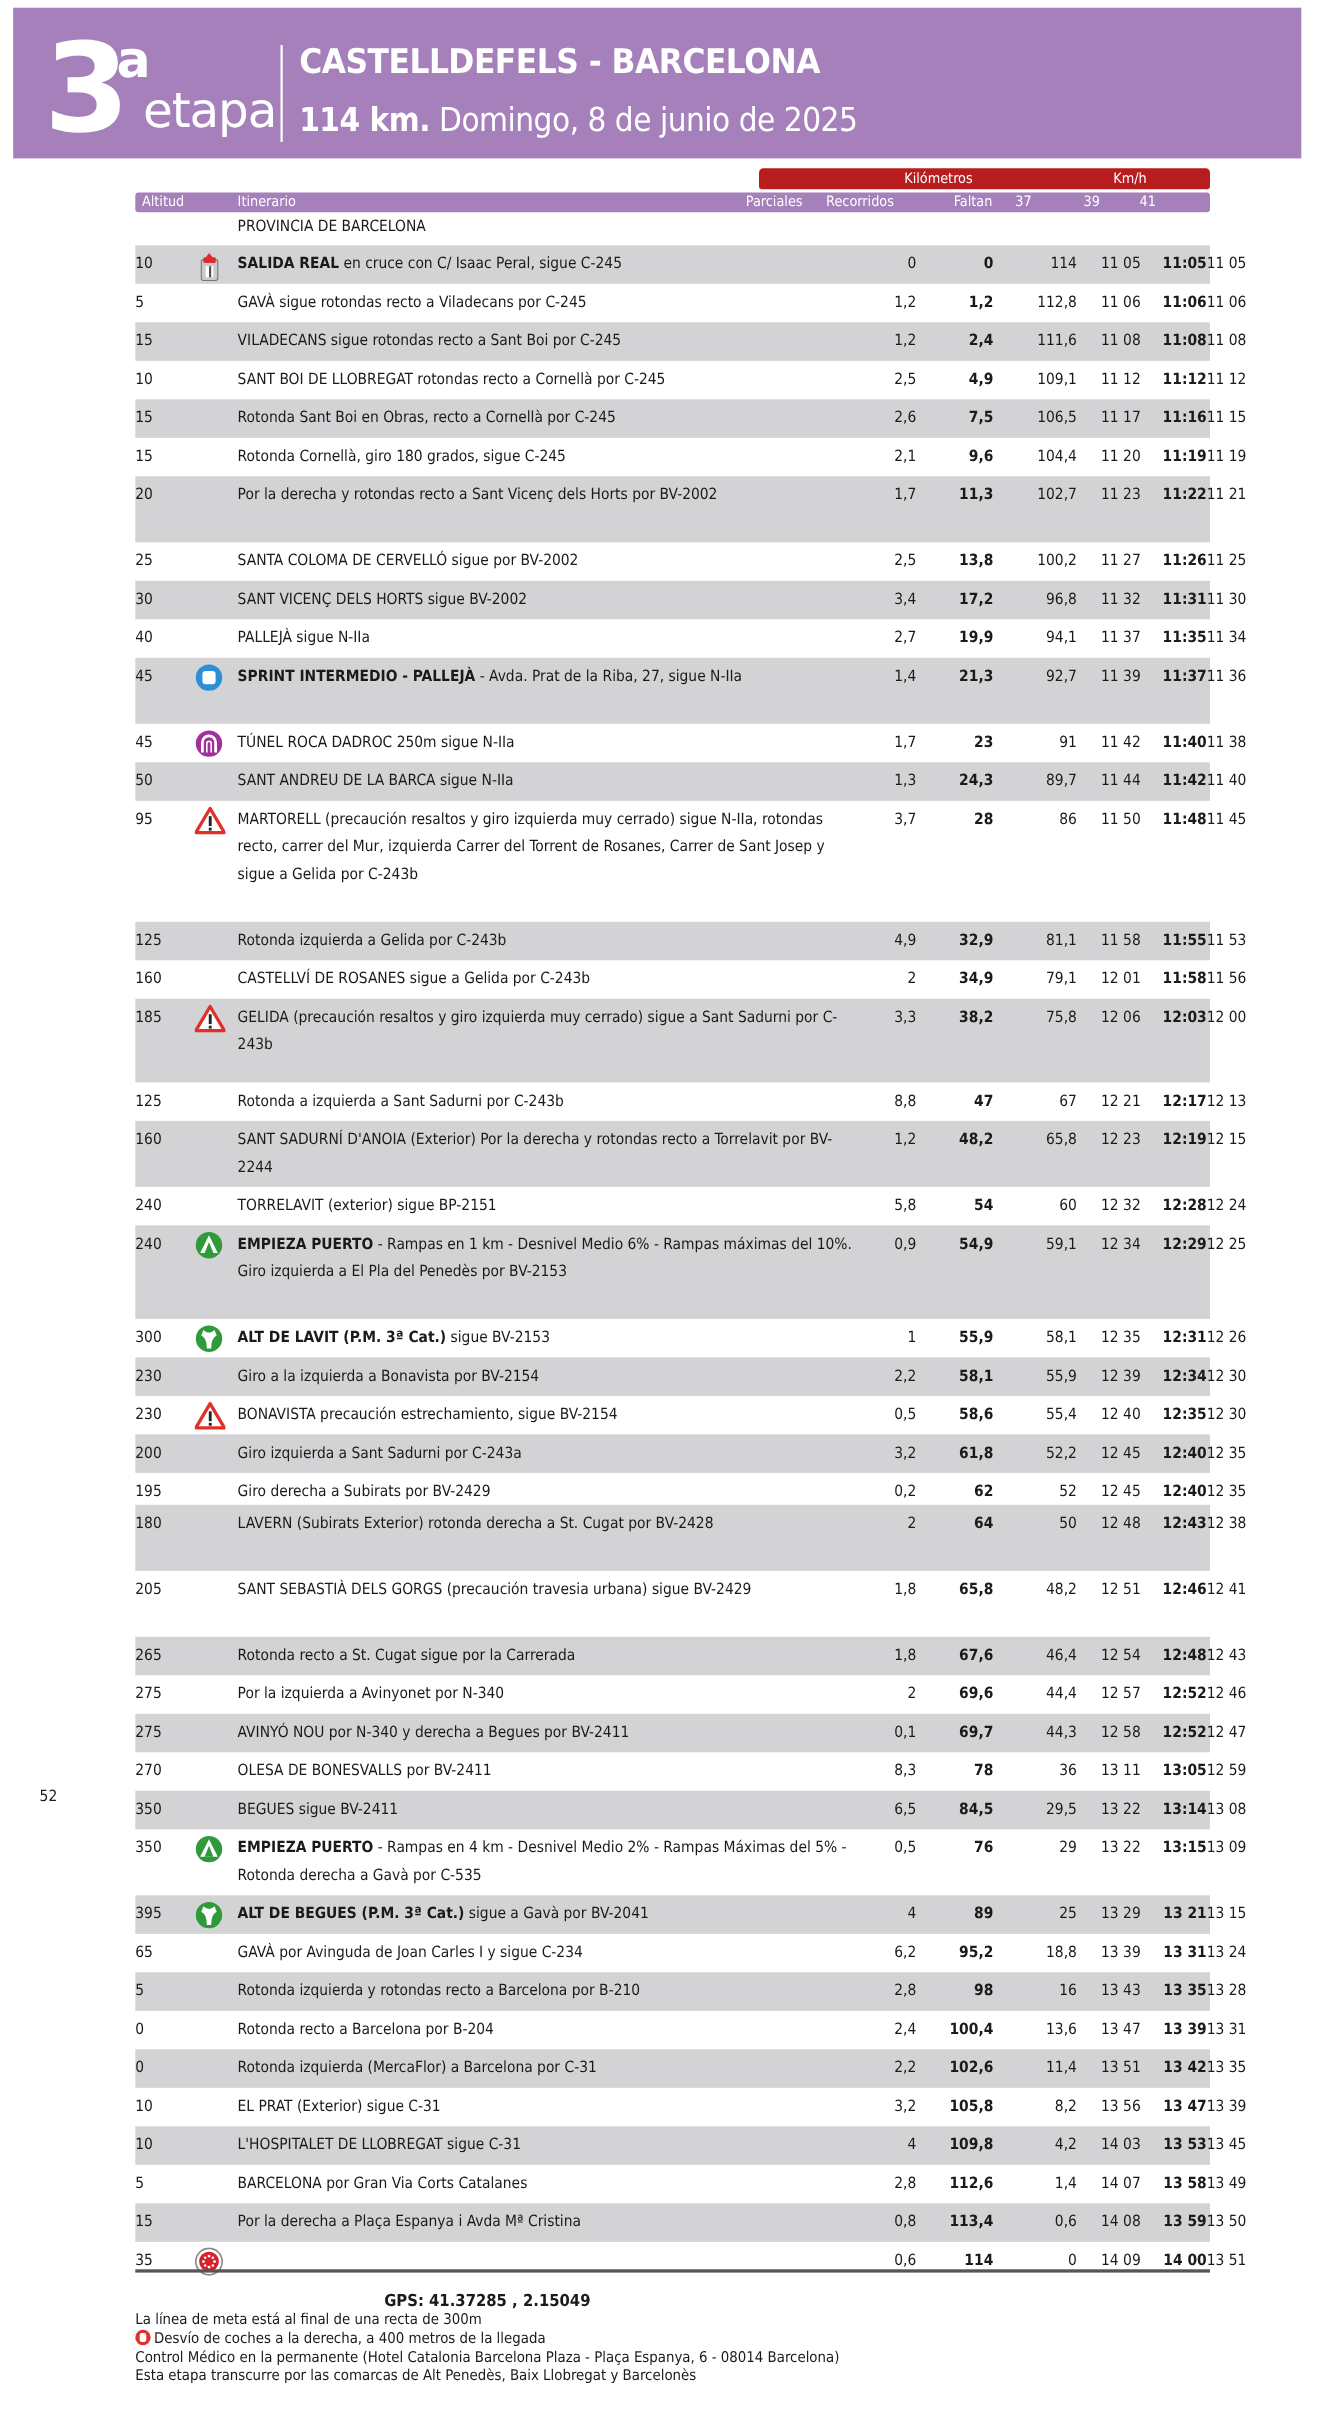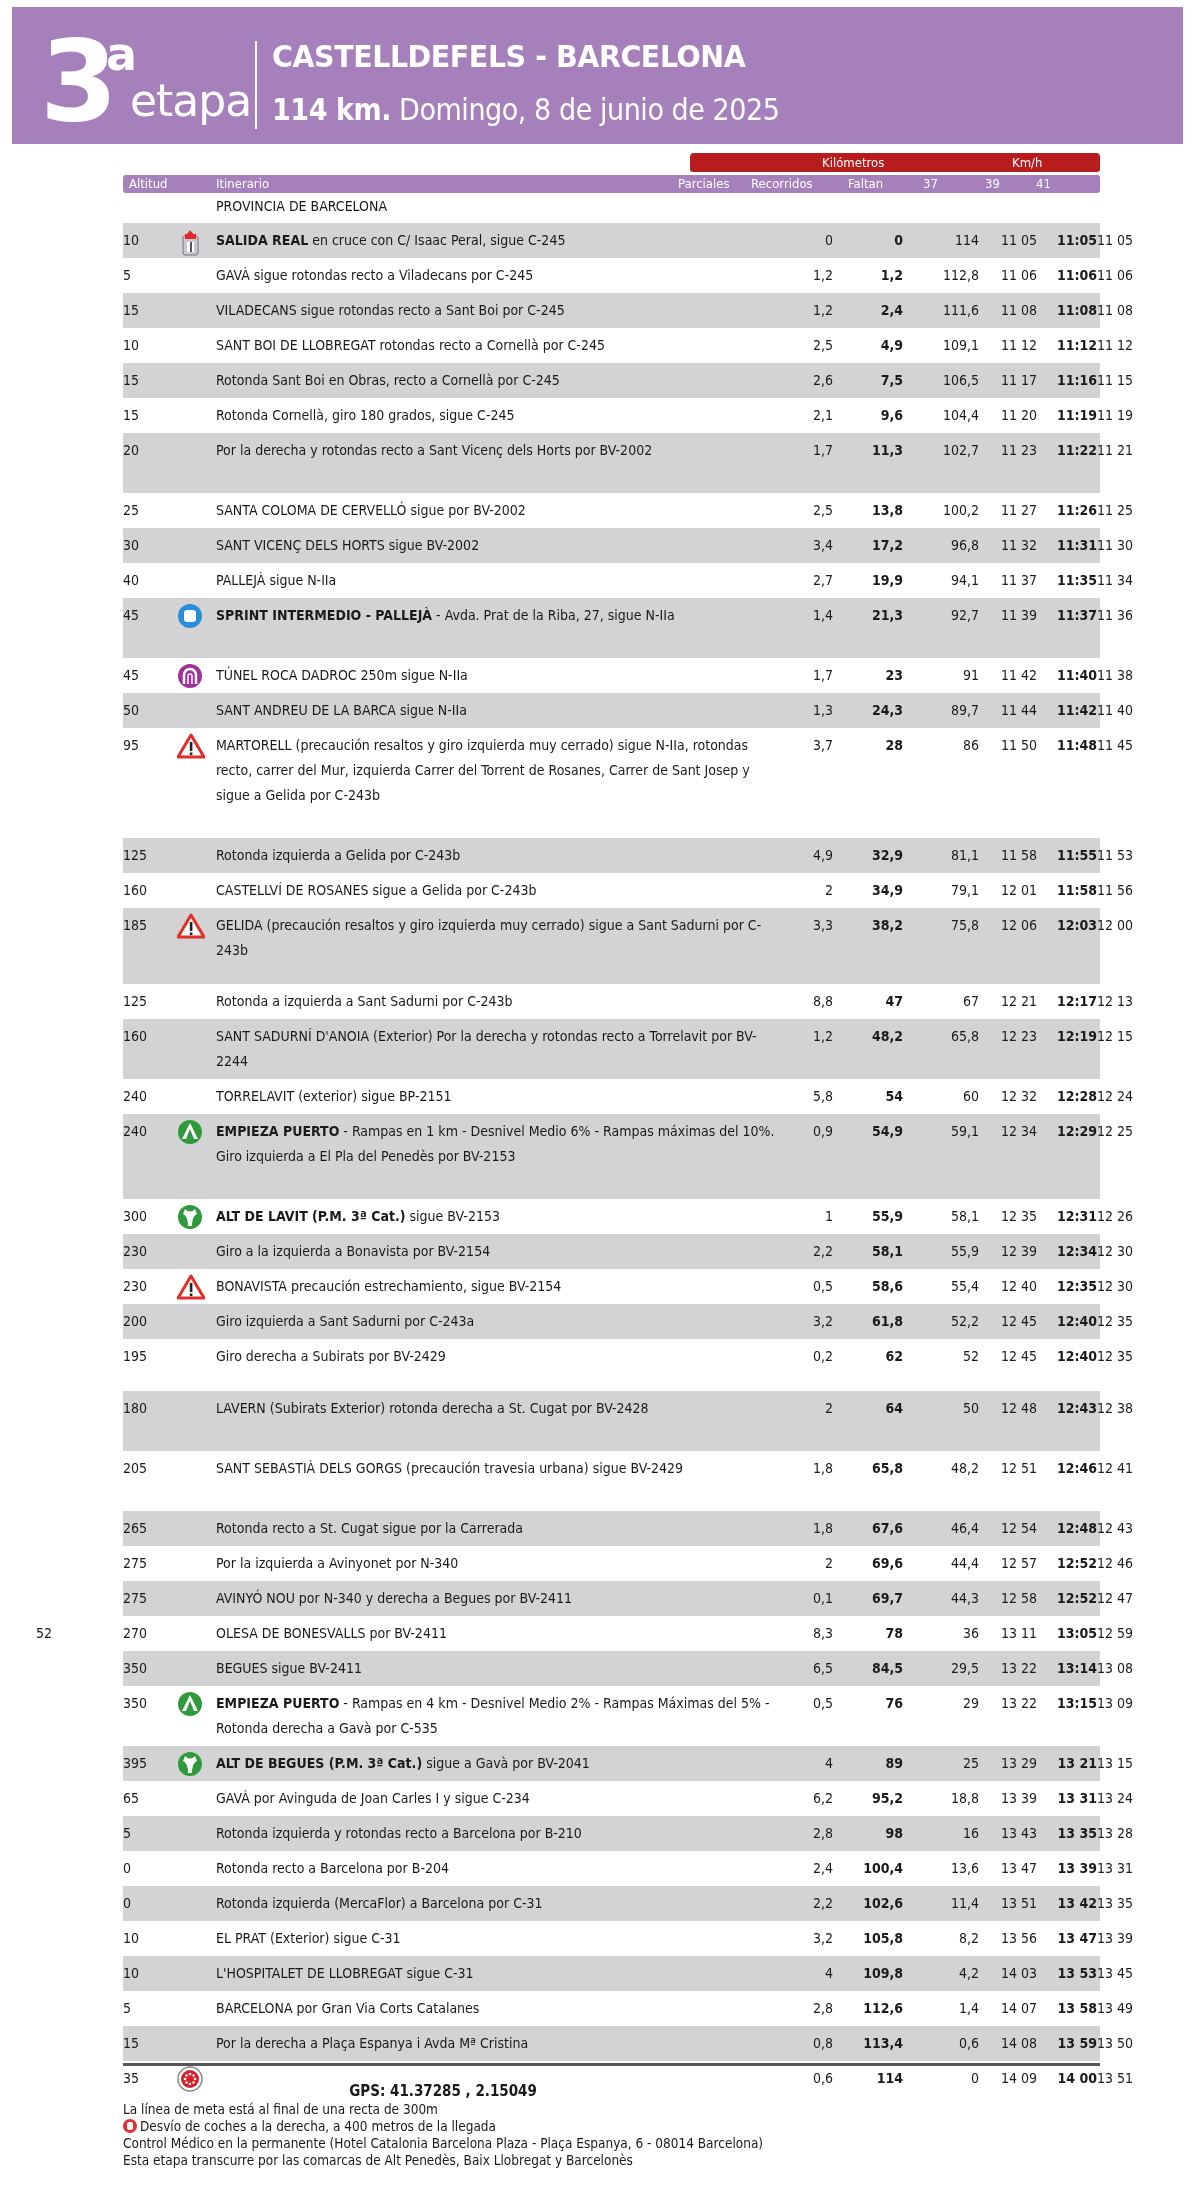--- a/index.html
+++ b/index.html
@@ -61,21 +61,21 @@
 <div class="group-head">
   <span style="left:132px">Kilómetros</span>
   <span style="left:322px">Km/h</span>
 </div>
 
 <div class="col-head">
   <span style="left:6px">Altitud</span>
   <span style="left:93px">Itinerario</span>
   <span style="left:555px">Parciales</span>
   <span style="left:628px">Recorridos</span>
-  <span style="left:725px">Faltan</span>
+  <span style="left:744px">Faltan</span>
   <span style="left:800px">37</span>
   <span style="left:862px">39</span>
   <span style="left:913px">41</span>
 </div>
 
 <div class="province">PROVINCIA DE BARCELONA</div>
 
 <div class="rows" id="rows">
     <div class="row gray" style="height: 35px;">
       <span class="alt">10</span>
@@ -360,21 +360,21 @@
     <div class="row gray" style="height: 35px;">
       <span class="alt">200</span>
       <span class="desc"><b></b><span>Giro izquierda a Sant Sadurni por C-243a</span></span>
       <span class="num c-par">3,2</span>
       <span class="num c-rec">61,8</span>
       <span class="num c-fal">52,2</span>
       <span class="num c-37">12 45</span>
       <span class="num c-39">12:40</span>
       <span class="num c-41">12 35</span>
     </div>
-    <div class="row" style="height: 52px;">
+    <div class="row" style="height: 29px;">
       <span class="alt">195</span>
       <span class="desc"><b></b><span>Giro derecha a Subirats por BV-2429</span></span>
       <span class="num c-par">0,2</span>
       <span class="num c-rec">62</span>
       <span class="num c-fal">52</span>
       <span class="num c-37">12 45</span>
       <span class="num c-39">12:40</span>
       <span class="num c-41">12 35</span>
     </div>
     <div class="row gray" style="height: 60px;">

